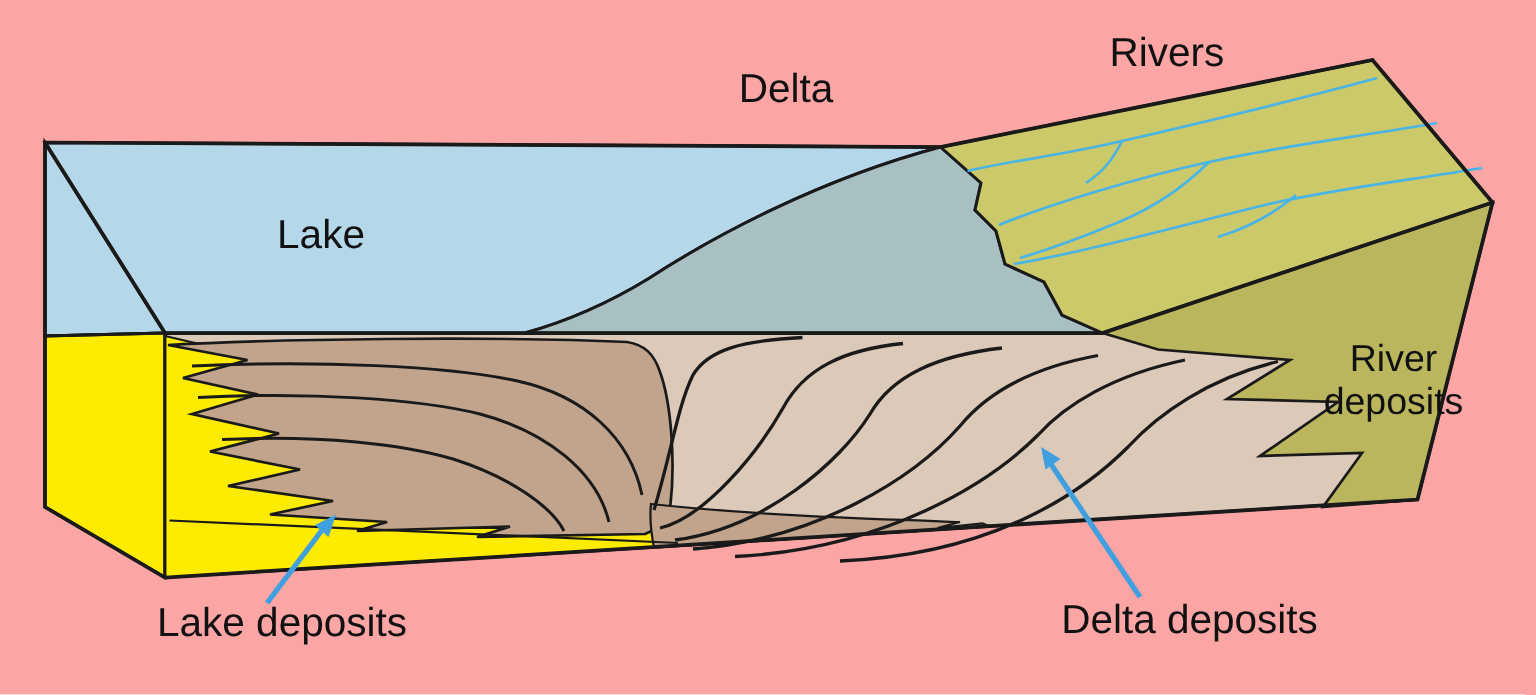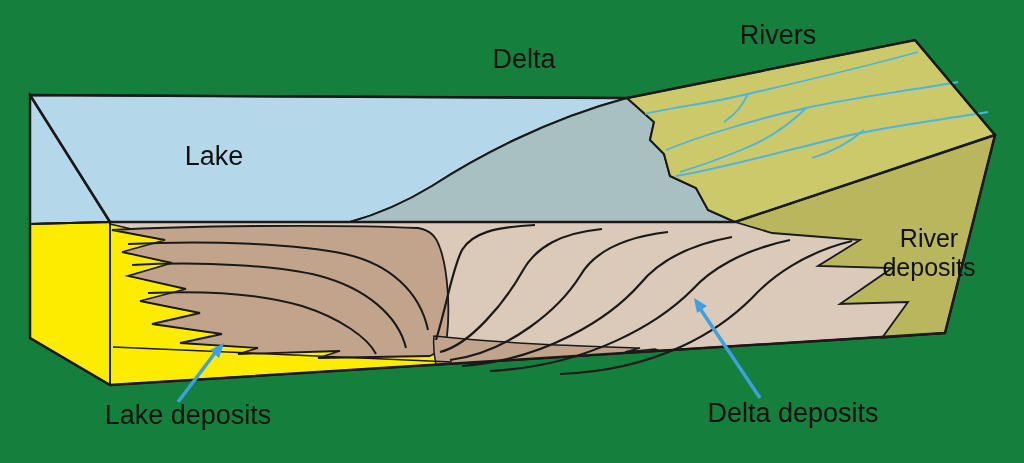--- a/index.html
+++ b/index.html
@@ -1,20 +1,20 @@
 <!DOCTYPE html>
 <html><head>
 <meta charset="utf-8">
 <style>
   html, body { margin: 0; padding: 0; background: #ffffff; }
   .canvas {
     position: relative;
     width: 1024px;
     height: 463px;
-    background: #15803d;
+    background: #fca5a5;
     overflow: hidden;
     font-family: "Liberation Sans", sans-serif;
   }
   svg { display: block; }
   svg text {
     font-family: "Liberation Sans", sans-serif;
     font-size: 27px;
   }
   svg text.small { font-size: 25px; }
 </style>

